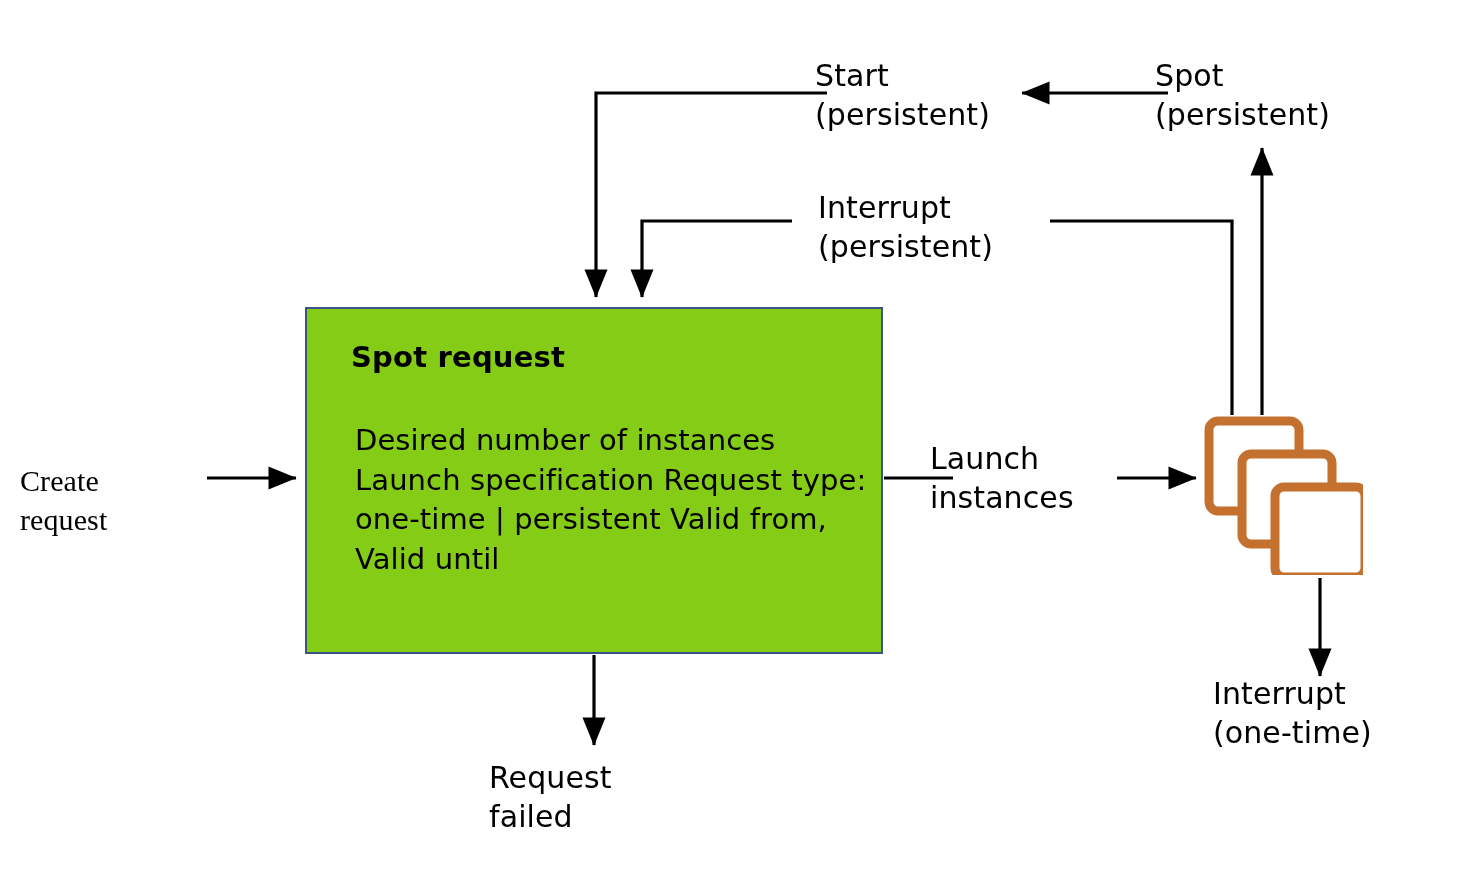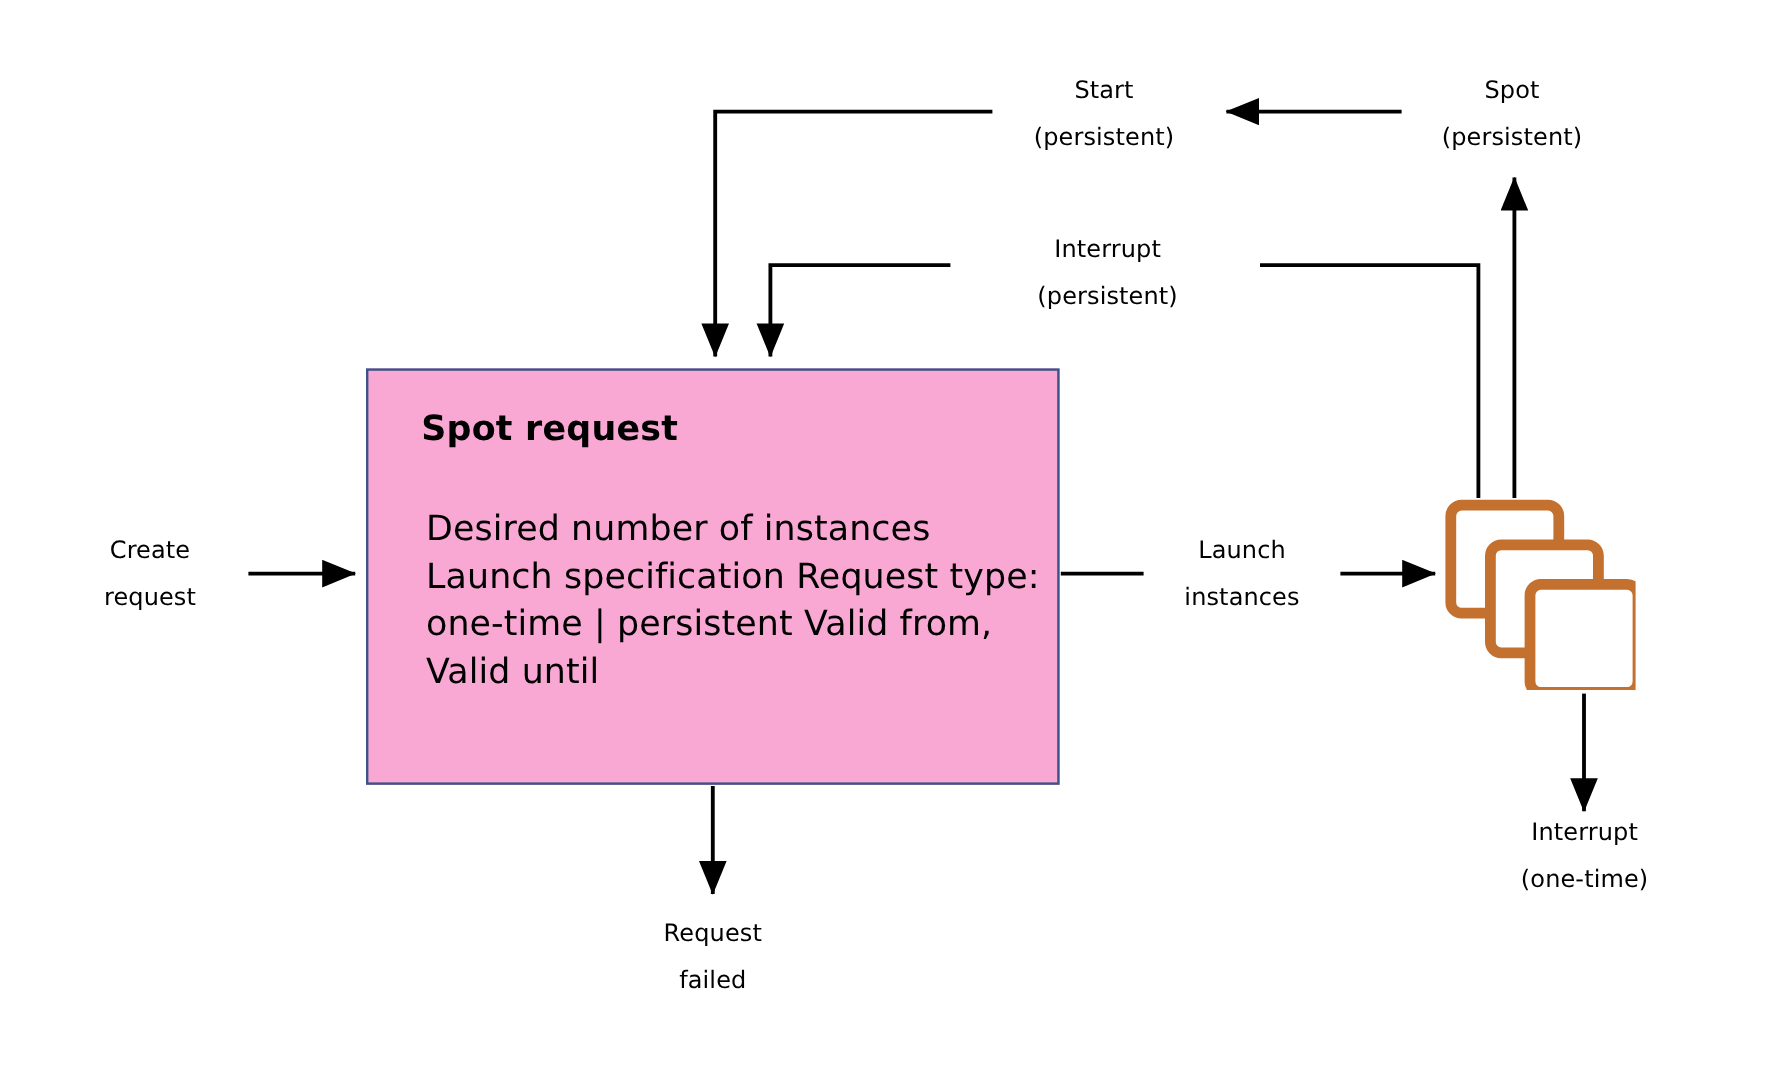--- a/index.html
+++ b/index.html
@@ -19,34 +19,33 @@
   }
   #edges {
     position: absolute;
     left: 0;
     top: 0;
     width: 1480px;
     height: 894px;
   }
   .node-label {
     position: absolute;
-    text-align: center;
     color: #000000;
-    font-size: 20px;
+    font-size: 30px;
     line-height: 39px;
     white-space: pre-line;
     letter-spacing: 0.1px;
   }
   .spot-box {
     position: absolute;
     left: 305px;
     top: 307px;
     width: 578px;
     height: 347px;
-    background: #f9a8d4;
+    background: #84cc16;
     border: 2px solid #3B5487;
     box-sizing: border-box;
   }
   .spot-title {
     position: absolute;
     left: 44px;
     top: 31px;
     font-size: 29px;
     font-weight: bold;
     color: #000000;
@@ -133,21 +132,21 @@
       <rect x="6" y="6" width="90" height="90" rx="9" ry="9" fill="none" stroke="#C4702F" stroke-width="9"></rect>
 
       <rect x="36" y="36" width="94" height="94" rx="11" ry="11" fill="#ffffff"></rect>
       <rect x="39" y="39" width="90" height="90" rx="9" ry="9" fill="none" stroke="#C4702F" stroke-width="9"></rect>
 
       <rect x="69" y="69" width="94" height="94" rx="11" ry="11" fill="#ffffff"></rect>
       <rect x="72" y="72" width="90" height="90" rx="9" ry="9" fill="none" stroke="#C4702F" stroke-width="9"></rect>
     </svg>
   </div>
 
-  <div class="node-label" style="left:20px; top:439px; width:210px;">Create
+  <div class="node-label" style="left:20px; top:461px; width:210px;font-family:Liberation Serif, serif;">Create
 request</div>
 
   <div class="node-label" style="left:489px; top:758px; width:210px;">Request
 failed</div>
 
   <div class="node-label" style="left:930px; top:439px; width:210px;">Launch
 instances</div>
 
   <div class="node-label" style="left:815px; top:56px; width:210px;">Start
 (persistent)</div>

